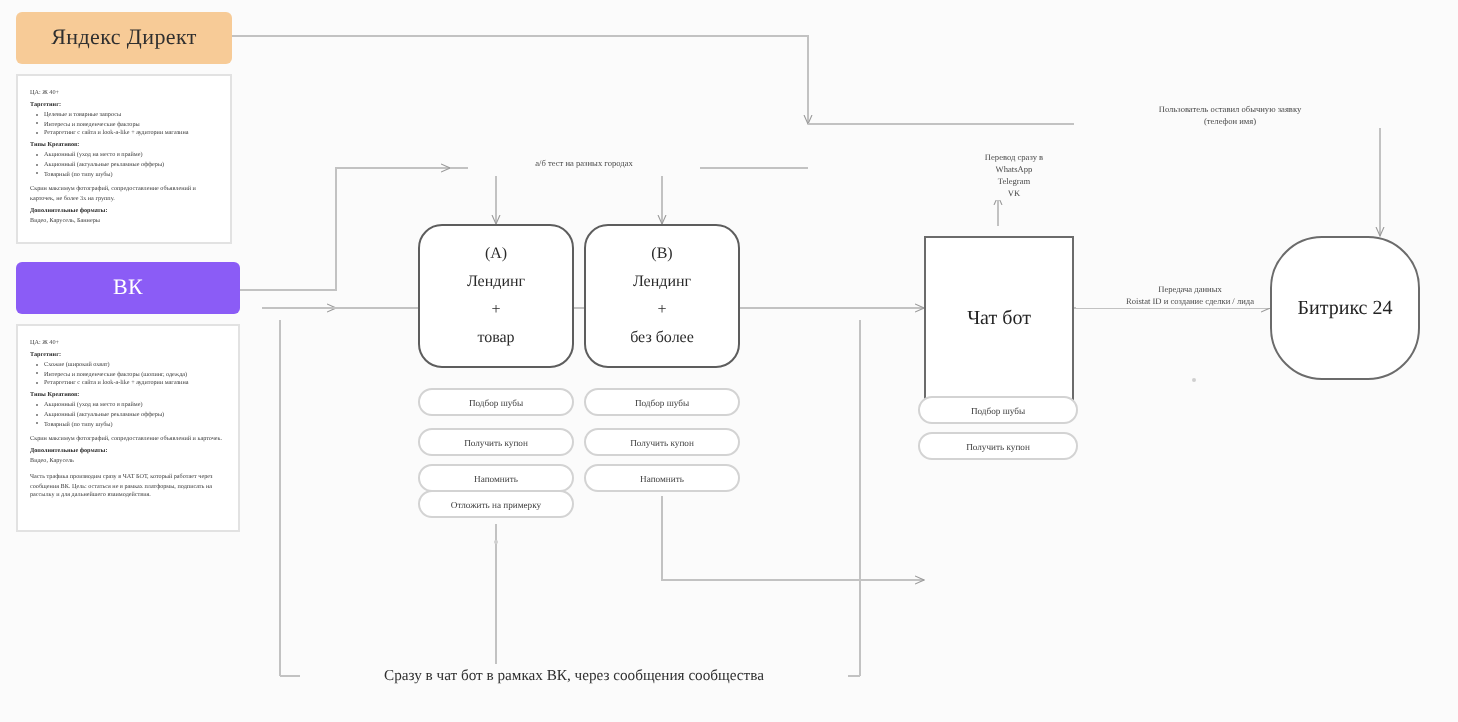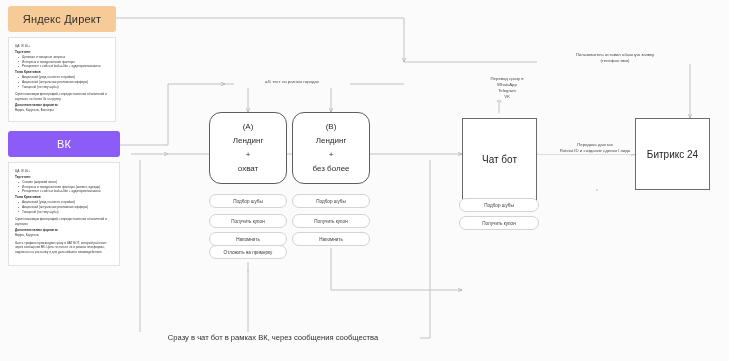--- a/index.html
+++ b/index.html
@@ -4,21 +4,21 @@
 <style>
   html,body{margin:0;padding:0;}
   body{
     width:729px;height:361px;
     background:#fbfbfb;
     font-family:"Liberation Sans","DejaVu Sans",sans-serif;
     color:#2b2b2b;
     overflow:hidden;
     position:relative;
   }
-  #canvas{position:absolute;inset:0;width:729px;height:361px;}
+  #canvas{position:absolute;inset:0;width:729px;height:361px;font-family:Liberation Serif, serif;}
   #wires{position:absolute;inset:0;width:729px;height:361px;pointer-events:none;}
 
   
   .chip{
     position:absolute;
     display:flex;align-items:center;justify-content:center;
     border-radius:3px;
     font-size:11px;
     letter-spacing:.2px;
   }
@@ -88,37 +88,37 @@
   
   .node{
     position:absolute;
     background:#ffffff;
     border:1px solid #6b6b6b;
     box-sizing:border-box;
     display:flex;align-items:center;justify-content:center;
     font-size:10px;color:#242424;
   }
   .node-bot{left:462px;top:118px;width:75px;height:83px;}
-  .node-bitrix{left:635px;top:118px;width:75px;height:72px;}
+  .node-bitrix{left:635px;top:118px;width:75px;height:72px;border-radius:26px;}
 
   
   .elabel{
     position:absolute;
     font-size:4.3px;line-height:6px;
     color:#4a4a4a;text-align:center;
     background:#fbfbfb;
     white-space:pre-line;
     padding:0 2px;
   }
   .elabel-ab{left:234px;top:79px;width:112px;}
   .elabel-route{left:471px;top:76px;width:68px;}
   .elabel-req{left:537px;top:52px;width:152px;}
   .elabel-data{left:538px;top:142px;width:110px;}
   .elabel-bottom{
-    left:136px;top:332px;width:270px;
+    left:150px;top:332px;width:270px;
     font-size:7.6px;line-height:11px;color:#2f2f2f;
   }
 </style>
 </head>
 <body>
 
 <div id="canvas">
 
   <svg id="wires" viewBox="0 0 729 361" xmlns="http://www.w3.org/2000/svg">
     <defs>
@@ -209,21 +209,21 @@
     <div class="ca-line">Видео, Карусель</div>
     <div class="ca-p">Часть трафика производим сразу в ЧАТ БОТ, который работает через сообщения ВК. Цель: остаться не в рамках платформы, подписать на рассылку и для дальнейшего взаимодействия.</div>
   </div>
 
   <div class="elabel elabel-ab">а/б тест на разных городах</div>
 
   <div class="landing landing-a">
     <div class="lt">(A)</div>
     <div class="lt">Лендинг</div>
     <div class="lt">+</div>
-    <div class="lt">охват</div>
+    <div class="lt">товар</div>
   </div>
   <div class="pill col-a" style="top:194px">Подбор шубы</div>
   <div class="pill col-a" style="top:214px">Получить купон</div>
   <div class="pill col-a" style="top:232px">Напомнить</div>
   <div class="pill col-a" style="top:245px">Отложить на примерку</div>
 
   <div class="landing landing-b">
     <div class="lt">(B)</div>
     <div class="lt">Лендинг</div>
     <div class="lt">+</div>

